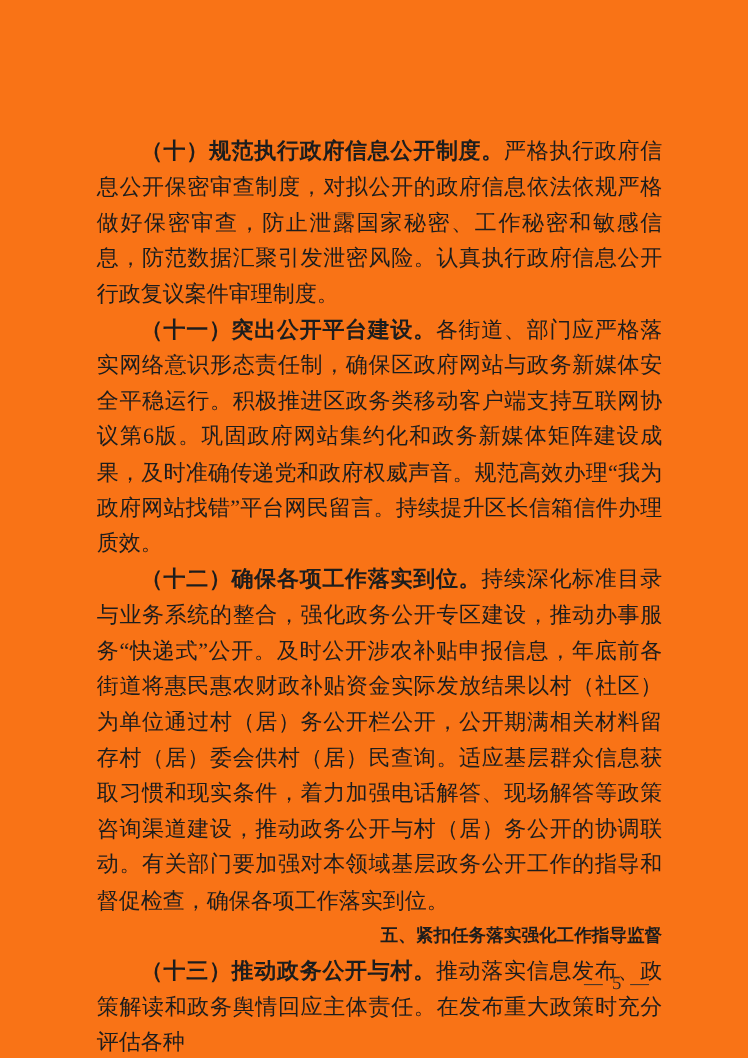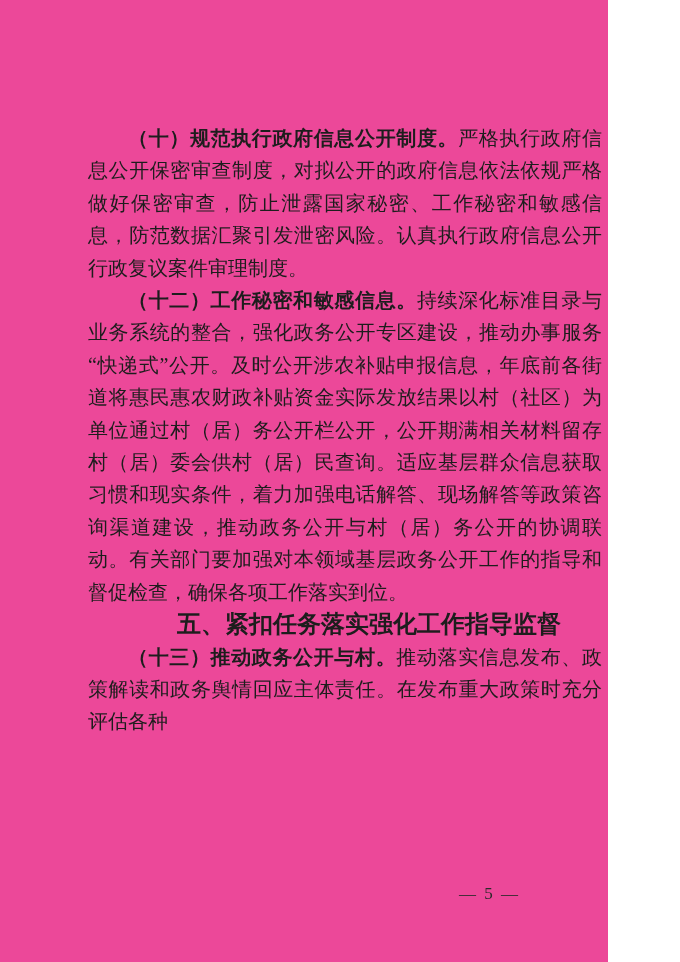--- a/index.html
+++ b/index.html
@@ -2,23 +2,23 @@
 <html lang="zh"><head>
 <meta charset="utf-8">
 <style>
   html, body {
     margin: 0;
     padding: 0;
     background: #ffffff;
   }
   .page {
     position: relative;
-    width: 608px;
+    width: 680px;
     height: 962px;
-    background: #ec4899;
+    background: #f97316;
     overflow: hidden;
     font-family: "Liberation Serif", "DejaVu Serif", serif;
   }
   .text-block {
     position: absolute;
     left: 88px;
     top: 122px;
     width: 514px;
     font-size: 20px;
     line-height: 32.4px;
@@ -28,48 +28,49 @@
   .para {
     margin: 0;
     text-indent: 2em;
   }
   .para-lead {
     font-weight: 700;
   }
   .section-heading {
     margin: 0;
     text-indent: 2em;
-    font-size: 24px;
+    font-size: 16px;
     line-height: 32.4px;
     font-weight: 700;
     font-family: "Liberation Sans", "DejaVu Sans", sans-serif;
     color: #1d1d1d;
-    text-align: center;
+    text-align: right;
   }
   .page-number {
     position: absolute;
     top: 884px;
     right: 88px;
     font-size: 17px;
     line-height: 20px;
     color: #2a2a2a;
     letter-spacing: 2px;
     font-family: "Liberation Serif", "DejaVu Serif", serif;
   }
 </style>
 </head>
 <body>
 
 <div class="page">
   <div class="text-block">
 
     <p class="para"><span class="para-lead">（十）规范执行政府信息公开制度。</span><span>严格执行政府信息公开保密审查制度，对拟公开的政府信息依法依规严格做好保密审查，防止泄露国家秘密、工作秘密和敏感信息，防范数据汇聚引发泄密风险。认真执行政府信息公开行政复议案件审理制度。</span></p>
 
+    <p class="para"><span class="para-lead">（十一）突出公开平台建设。</span><span>各街道、部门应严格落实网络意识形态责任制，确保区政府网站与政务新媒体安全平稳运行。积极推进区政务类移动客户端支持互联网协议第6版。巩固政府网站集约化和政务新媒体矩阵建设成果，及时准确传递党和政府权威声音。规范高效办理“我为政府网站找错”平台网民留言。持续提升区长信箱信件办理质效。</span></p>
 
-    <p class="para"><span class="para-lead">（十二）工作秘密和敏感信息。</span><span>持续深化标准目录与业务系统的整合，强化政务公开专区建设，推动办事服务“快递式”公开。及时公开涉农补贴申报信息，年底前各街道将惠民惠农财政补贴资金实际发放结果以村（社区）为单位通过村（居）务公开栏公开，公开期满相关材料留存村（居）委会供村（居）民查询。适应基层群众信息获取习惯和现实条件，着力加强电话解答、现场解答等政策咨询渠道建设，推动政务公开与村（居）务公开的协调联动。有关部门要加强对本领域基层政务公开工作的指导和督促检查，确保各项工作落实到位。</span></p>
+    <p class="para"><span class="para-lead">（十二）确保各项工作落实到位。</span><span>持续深化标准目录与业务系统的整合，强化政务公开专区建设，推动办事服务“快递式”公开。及时公开涉农补贴申报信息，年底前各街道将惠民惠农财政补贴资金实际发放结果以村（社区）为单位通过村（居）务公开栏公开，公开期满相关材料留存村（居）委会供村（居）民查询。适应基层群众信息获取习惯和现实条件，着力加强电话解答、现场解答等政策咨询渠道建设，推动政务公开与村（居）务公开的协调联动。有关部门要加强对本领域基层政务公开工作的指导和督促检查，确保各项工作落实到位。</span></p>
 
     <h3 class="section-heading">五、紧扣任务落实强化工作指导监督</h3>
 
     <p class="para"><span class="para-lead">（十三）推动政务公开与村。</span><span>推动落实信息发布、政策解读和政务舆情回应主体责任。在发布重大政策时充分评估各种</span></p>
 
   </div>
 
   <div class="page-number">— 5 —</div>
 </div>
 

